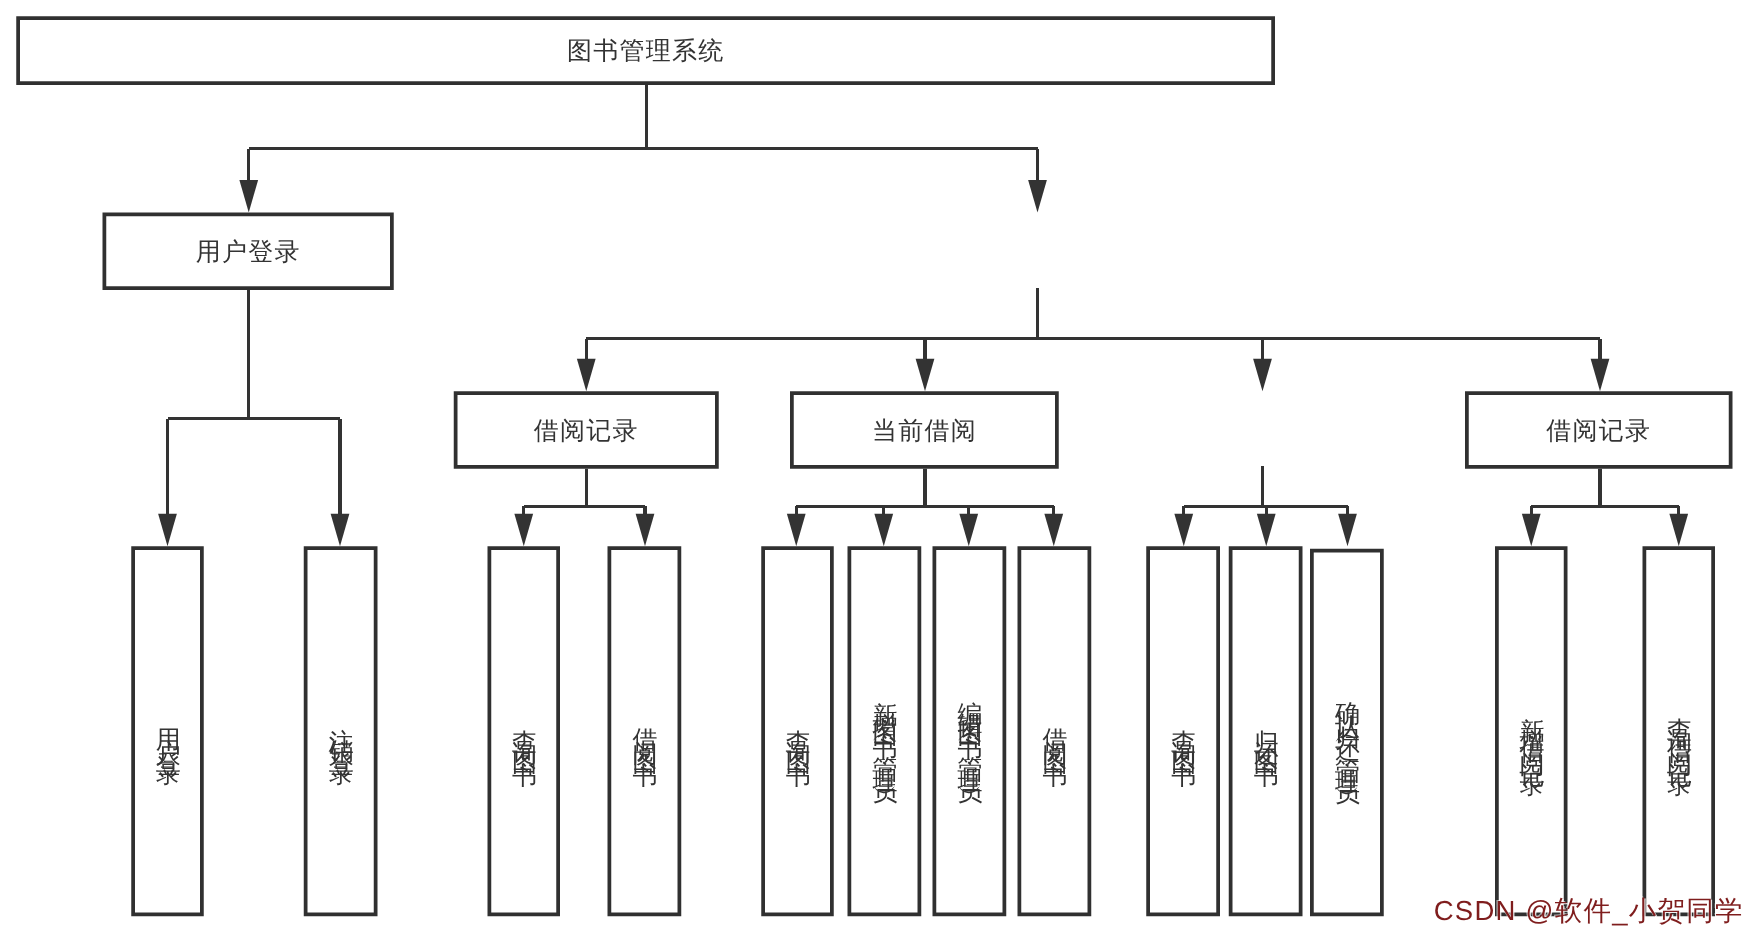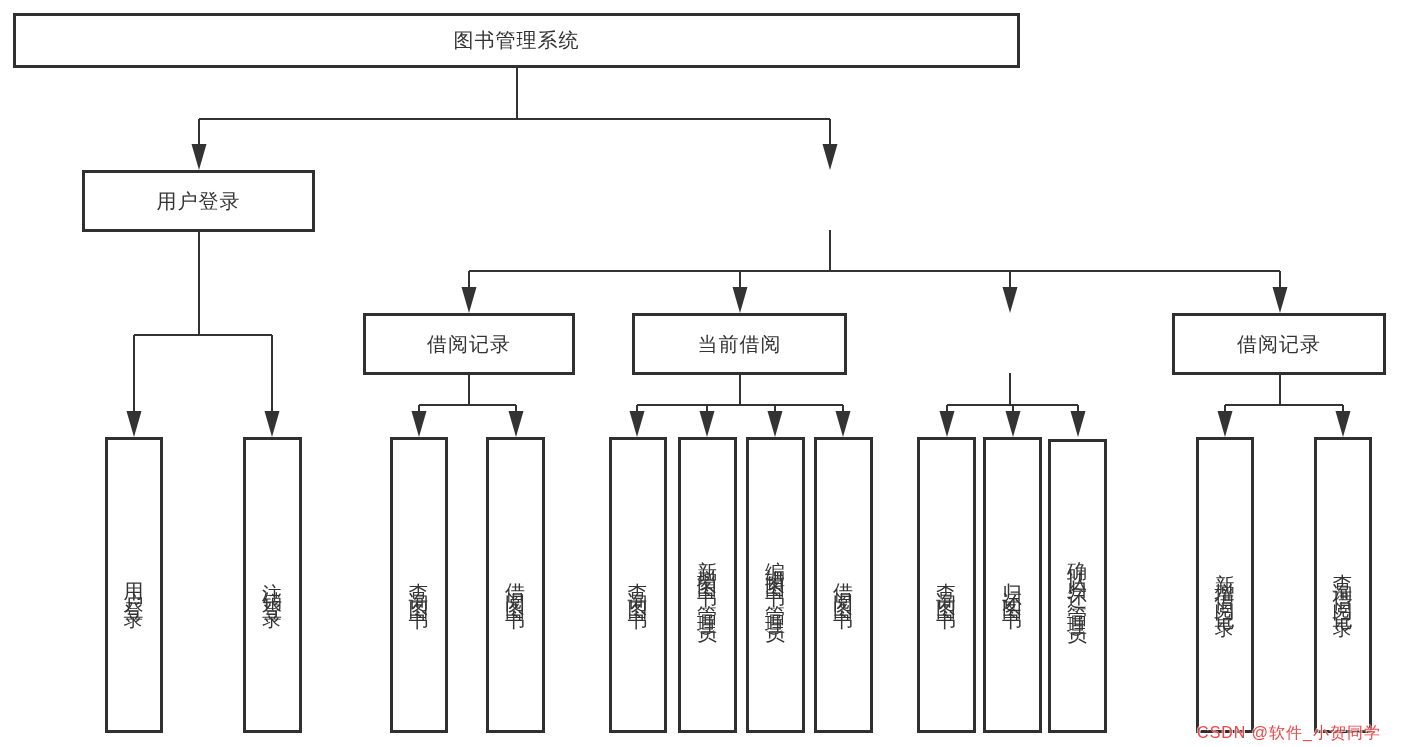--- a/index.html
+++ b/index.html
@@ -15,22 +15,22 @@
     display:flex; align-items:center; justify-content:center;
   }
   .h { font-size:20px; letter-spacing:1px; }
   .v span {
     display:block;
     writing-mode:vertical-lr;
     text-orientation:upright;
     font-size:20px; line-height:1; letter-spacing:9px;
   }
   #watermark {
-    position:absolute; right:24px; bottom:3px; z-index:3;
-    font-size:16px; color:#ef4444; letter-spacing:1px;
+    position:absolute; right:10px; bottom:3px; z-index:3;
+    font-size:22px; color:#7f1d1d; letter-spacing:1px;
     text-shadow:1px 1px 0 rgba(255,255,255,0.85), -1px -1px 0 rgba(255,255,255,0.6);
     white-space:nowrap;
   }
 </style>
 </head>
 <body>
 
 <div id="stage">
 
   <svg class="connectors" width="1405" height="747" viewBox="0 0 1405 747">

